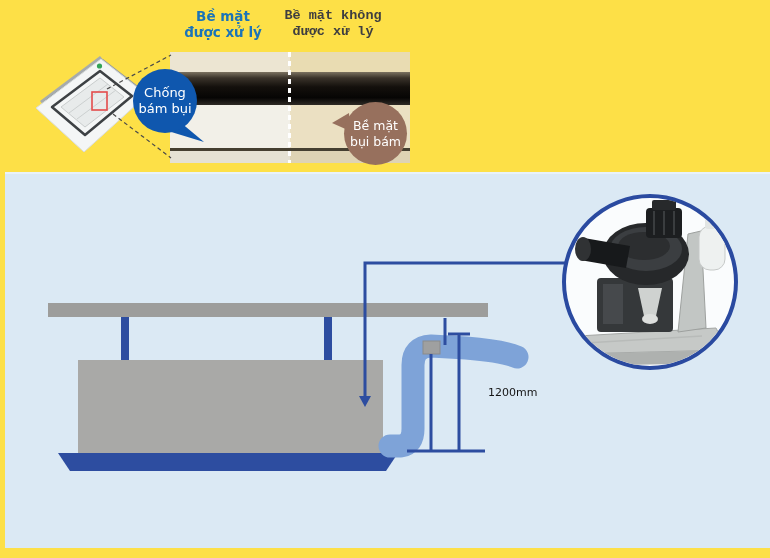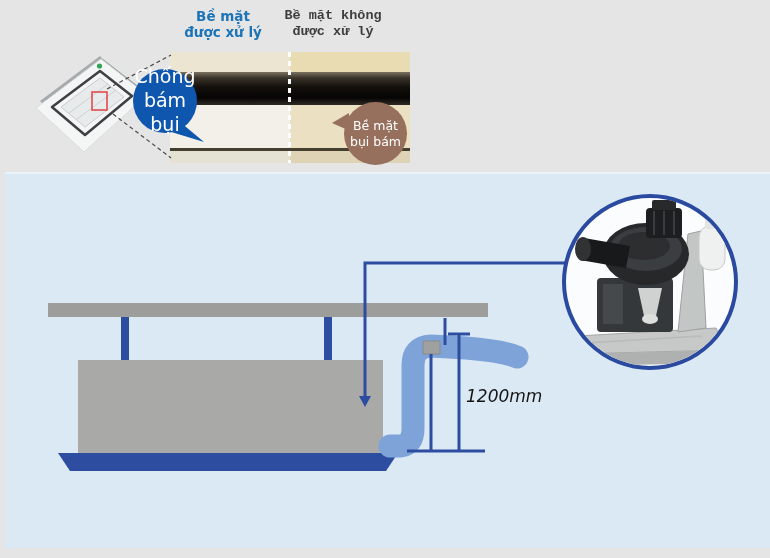--- a/index.html
+++ b/index.html
@@ -1,17 +1,17 @@
 <!DOCTYPE html>
 <html><head>
 <meta charset="utf-8">
 <style>
   html,body{margin:0;padding:0;background:#fff;}
   .screen{
-    position:relative;width:770px;height:558px;background:#e5e5e5;overflow:hidden;
+    position:relative;width:770px;height:558px;background:#fde047;overflow:hidden;
     font-family:"DejaVu Sans","Liberation Sans",sans-serif;
   }
   
   .hdr{position:absolute;top:8px;text-align:center;font-size:13.5px;font-weight:600;
        line-height:1.22;white-space:pre-line;}
   .hdr-treated{left:168px;width:110px;color:#1b74b8;}
   .hdr-untreated{left:270px;width:126px;color:#3e3e40;font-family:Liberation Mono, monospace;}
   .photo-panel{position:absolute;left:170px;top:52px;width:240px;height:111px;overflow:hidden;z-index:0;}
   .half{position:absolute;top:0;width:120px;height:111px;}
   .half.left{left:0;}
@@ -21,26 +21,26 @@
   .s-band{top:20px;height:33px;background:linear-gradient(180deg,#7b7260 0%,#3a332a 18%,#14100c 45%,#060504 78%,#2e2a25 100%);}
   .s-low{top:53px;height:43px;}
   .s-line{top:96px;height:3px;background:#453f30;}
   .s-bot{top:99px;height:12px;}
   .left  .s-top{background:#ece5d2;} .left  .s-low{background:#f2f0e8;} .left  .s-bot{background:#e5e1d3;}
   .right .s-top{background:#e9dcb2;} .right .s-low{background:#ebe0c2;} .right .s-bot{background:#ded3b4;}
   .divider{position:absolute;left:118px;top:0;width:3px;height:111px;
            background:repeating-linear-gradient(180deg,#ffffff 0 5px,rgba(255,255,255,0) 5px 9px);}
   .bubble{position:absolute;border-radius:50%;color:#fff;display:flex;align-items:center;
           justify-content:center;text-align:center;white-space:pre-line;z-index:2;line-height:1.25;}
-  .bubble-blue{left:133px;top:69px;width:64px;height:64px;background:#0f57ae;font-size:19px;}
+  .bubble-blue{left:133px;top:69px;width:64px;height:64px;background:#0f57ae;font-size:13px;}
   .bubble-brown{left:344px;top:102px;width:63px;height:63px;background:#97705d;font-size:12.5px;}
   
   .blue-panel{position:absolute;left:5px;top:172px;width:765px;height:374px;background:#dbe9f4;
               border-top:2px solid #e9f2f9;}
-  .dim-label{position:absolute;left:466px;top:386px;font-size:17px;color:#151515;z-index:2;font-style:italic;}
+  .dim-label{position:absolute;left:488px;top:386px;font-size:11px;color:#151515;z-index:2;}
   svg.overlay{position:absolute;left:0;top:0;z-index:1;}
 </style>
 </head>
 <body>
 
 <div class="screen">
 
   <div class="hdr hdr-treated">Bề mặt
 được xử lý</div>
   <div class="hdr hdr-untreated">Bề mặt không

